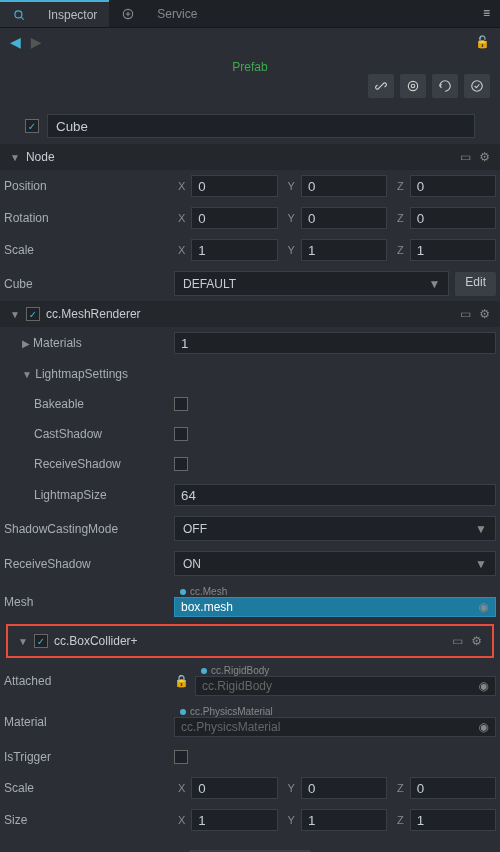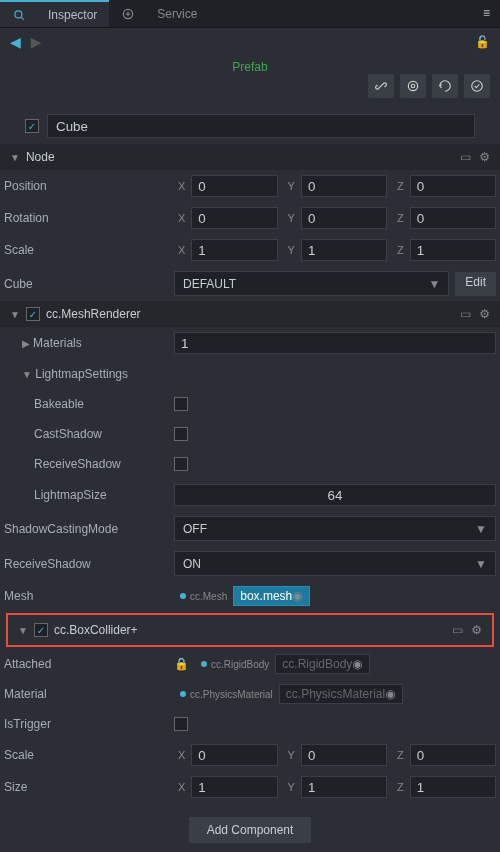--- a/index.html
+++ b/index.html
@@ -27,21 +27,21 @@
 .hdr-icons { margin-left: auto; display: flex; gap: 8px; color: #888; }
 .row { display: flex; align-items: center; padding: 5px 4px; min-height: 30px; }
 .row-label { width: 170px; color: #a8adb3; }
 .row-label.indent { padding-left: 18px; }
 .xyz { display: flex; flex: 1; gap: 6px; align-items: center; }
 .axis { color: #888; font-size: 11px; margin-left: 4px; }
 .num-input { flex: 1; background: #1e2227; border: 1px solid #3a3f45; color: #c8cdd3; padding: 3px 6px; height: 22px; width: 40px; }
 .dropdown { flex: 1; background: #1e2227; border: 1px solid #3a3f45; color: #c8cdd3; padding: 3px 8px; height: 25px; display: flex; align-items: center; }
 .dropdown .dd-arrow { margin-left: auto; color: #888; }
 .edit-btn { background: #3a3f45; color: #c8cdd3; padding: 3px 10px; height: 24px; margin-left: 6px; border-radius: 2px; }
-.asset-field { flex: 1; display: flex; flex-direction: row; }
+.asset-field { flex: 1; display: flex; flex-direction: column; }
 .asset-type { font-size: 10px; color: #888; padding: 0 6px; display: flex; align-items: center; gap: 4px; }
 .asset-dot { width: 6px; height: 6px; border-radius: 50%; background: #46b1d4; display: inline-block; }
 .asset-value { background: #1e7a9e; border: 1px solid #2a8fb8; color: #fff; padding: 3px 6px; height: 20px; display: flex; align-items: center; }
 .asset-value.empty { background: #1e2227; border: 1px solid #3a3f45; color: #666; }
 .asset-pick { margin-left: auto; color: #888; }
 .highlight-box { border: 2px solid #e74c3c; margin: 2px 6px; padding: 2px 0; }
 .add-comp { display: flex; justify-content: center; padding: 14px 0; }
 .add-comp-btn { background: #3a3f45; color: #c8cdd3; padding: 6px 18px; border-radius: 2px; }
 svg { width: 14px; height: 14px; }
 </style>
@@ -186,21 +186,21 @@
 <div class="row">
     <div class="row-label indent" style="padding-left:30px">CastShadow</div>
     <div class="check"></div>
   </div>
 <div class="row">
     <div class="row-label indent" style="padding-left:30px">ReceiveShadow</div>
     <div class="check"></div>
   </div>
 <div class="row">
     <div class="row-label indent" style="padding-left:30px">LightmapSize</div>
-    <input class="num-input" style="flex: 1 1 0%; text-align: center;" value="64">
+    <input class="num-input" style="flex: 1 1 0%;" value="64">
   </div>
 
 <div class="row">
   <div class="row-label">ShadowCastingMode</div>
   <div class="dropdown">
       <span>OFF</span>
       <span class="dd-arrow">▼</span>
     </div>
 </div>
 <div class="row">

